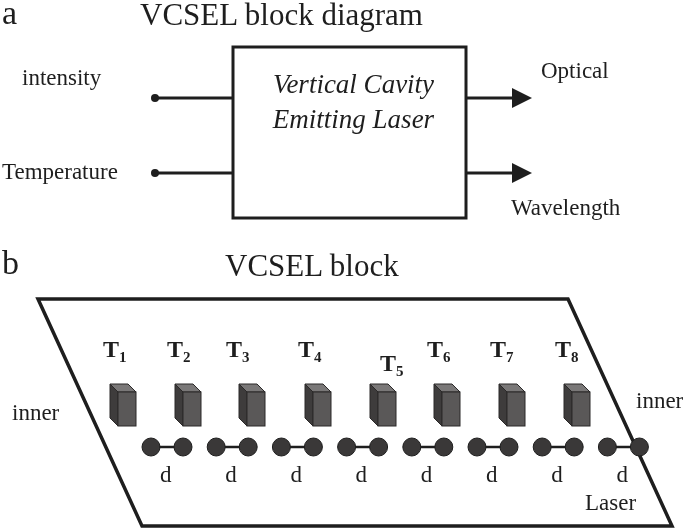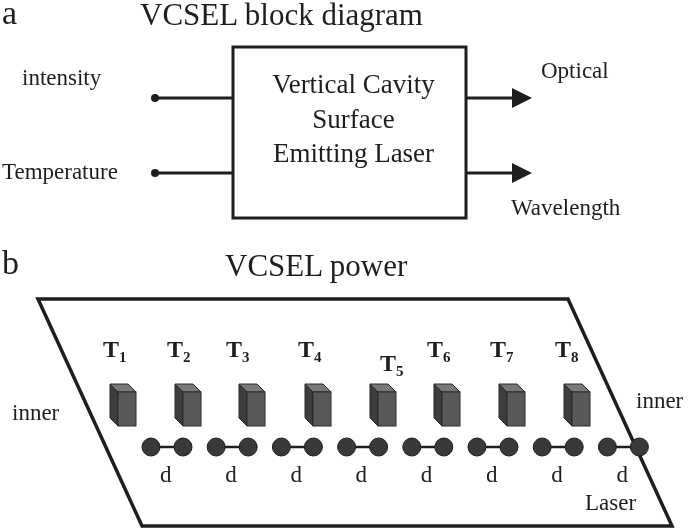--- a/index.html
+++ b/index.html
@@ -120,33 +120,32 @@
         <circle cx="639.4000000000001" cy="447" r="9" fill="#3a3838" stroke="#1e1e1e" stroke-width="1"></circle>
       </g>
     </g>
 </svg>
 
 <div class="abs lbl" style="left:22px; top:65px;">
   <div>intensity</div>
 </div>
 <div class="abs lbl" style="left:2px; top:159px;text-align:center;">Temperature</div>
 
-<div class="abs box-text" style="left:233px; top:67px; width:241px;">
+<div class="abs box-text" style="left:233px; top:67px; width:241px;font-style:italic;">
   <div>Vertical Cavity</div>
-  <div>Surface</div>
   <div>Emitting Laser</div>
 </div>
 
 <div class="abs lbl" style="left:541px; top:58px;">
   <div>Optical</div>
 </div>
 <div class="abs lbl" style="left:511px; top:159px;margin-top:36px;">Wavelength</div>
 
 <div class="abs panel-letter" style="left:2px; top:246px;">b</div>
-<div class="abs title" style="left:225px; top:250px;">VCSEL power</div>
+<div class="abs title" style="left:225px; top:250px;">VCSEL block</div>
 
 <div class="abs lbl bold" style="left:12px; top:400px;">inner</div>
 <div class="abs lbl bold" style="left:636px; top:388px;">inner</div>
 <div class="abs lbl" style="left:585px; top:490px;">Laser</div>
 
 <div id="tlabels">
     <div class="abs tlabel" style="left: 103px; top: 336px;"><span>T</span><sub>1</sub></div>
     <div class="abs tlabel" style="left: 167px; top: 336px;"><span>T</span><sub>2</sub></div>
     <div class="abs tlabel" style="left: 226px; top: 336px;"><span>T</span><sub>3</sub></div>
     <div class="abs tlabel" style="left: 298px; top: 336px;"><span>T</span><sub>4</sub></div>

